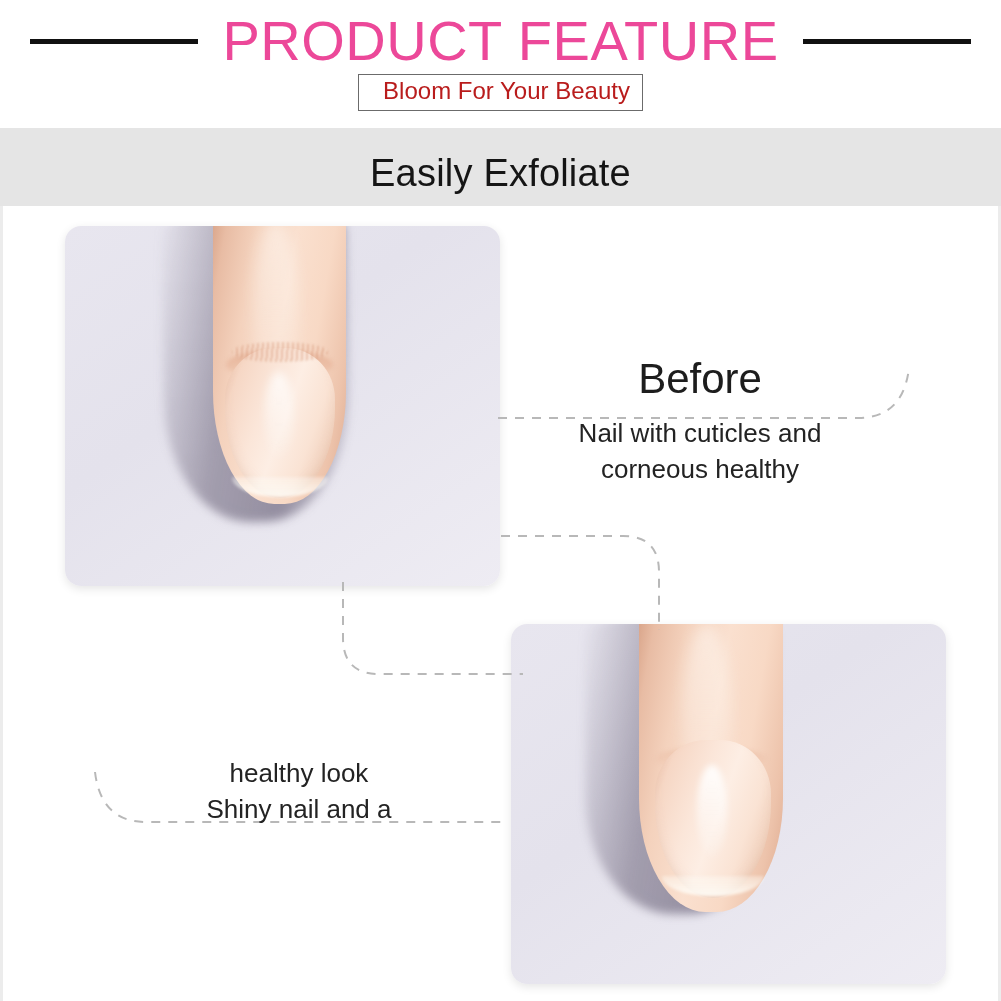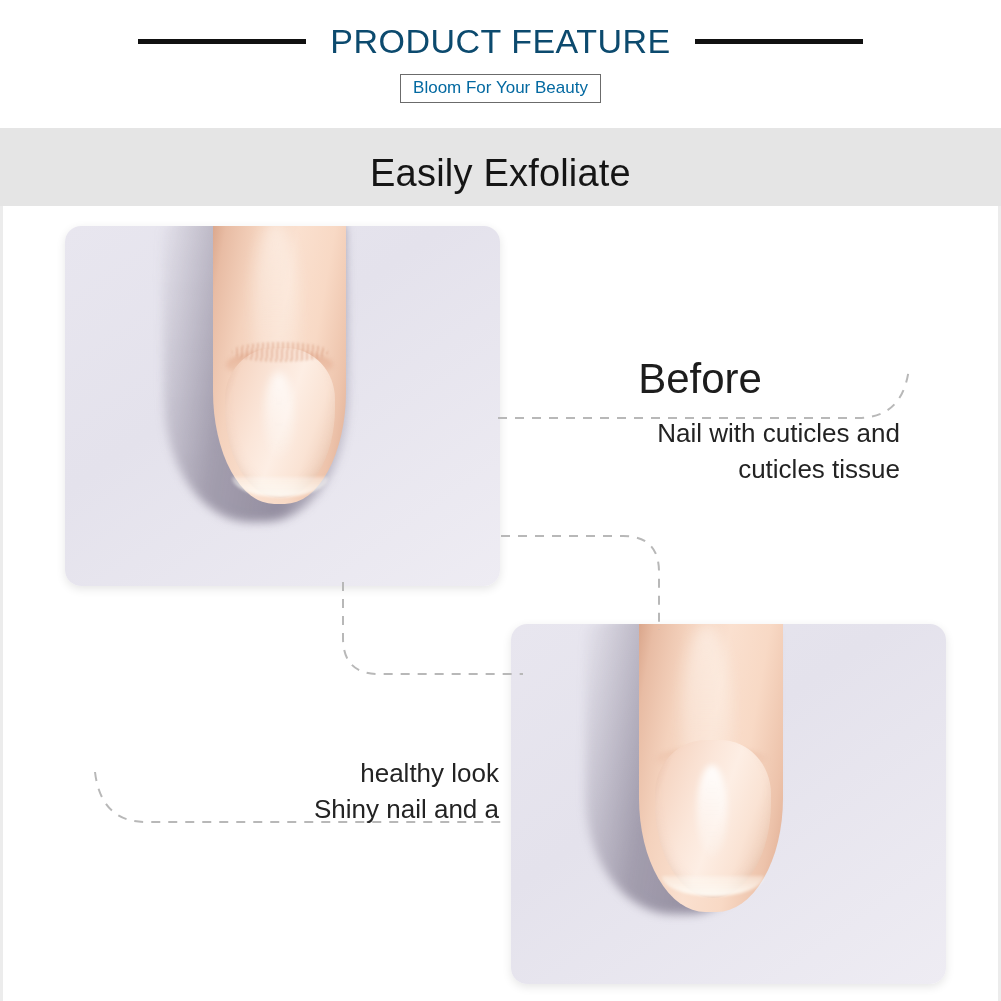--- a/index.html
+++ b/index.html
@@ -34,40 +34,40 @@
     justify-content: center;
   }
   .rule {
     width: 168px;
     height: 5px;
     background: #111111;
   }
   .rule-left { margin-right: 24px; }
   .rule-right { margin-left: 24px; }
   .main-title {
-    font-size: 34px;
+    font-size: 56px;
     letter-spacing: 0.5px;
-    color: #0c4a6e;
+    color: #ec4899;
     font-weight: 400;
     white-space: nowrap;
     line-height: 1;
     font-family: "Liberation Sans", sans-serif;
   }
   .subtitle-wrap {
     position: absolute;
     left: 0; top: 74px;
     width: 1001px;
     display: flex;
     justify-content: center;
   }
   .subtitle-box {
     border: 1.5px solid #6b6b6b;
-    padding: 3px 12px 5px 12px;
-    font-size: 17px;
-    color: #0369a1;
+    padding: 3px 12px 5px 24px;
+    font-size: 24px;
+    color: #b91c1c;
     line-height: 1.12;
     white-space: nowrap;
     background: #ffffff;
   }
 
   
   .section-band {
     position: absolute;
     left: 0; top: 128px;
     width: 1001px;
@@ -278,21 +278,20 @@
     line-height: 1.0;
     margin: 0 0 14px 0;
     font-weight: 400;
   }
   .callout-desc {
     font-size: 26px;
     color: #232323;
     line-height: 1.22;
     margin: 0;
     padding-top: 4px;
-    text-align: right;
   }
 </style>
 </head>
 <body>
 
 <div id="page">
 
   <div class="header">
     <div class="title-row">
       <div class="rule rule-left"></div>
@@ -343,21 +342,21 @@
 
       <path class="dash" d="M 498 330 L 620 330 Q 656 330 656 366 L 656 424"></path>
       <path class="dash" d="M 340 376 L 340 432 Q 340 468 376 468 L 520 468"></path>
 
       <path class="dash" d="M 92 566 Q 98 616 143 616 L 505 616"></path>
     </svg>
 
     <div class="callout callout-before">
       <p class="callout-title">Before</p>
       <p class="callout-desc">Nail with cuticles and</p>
-      <p class="callout-desc">cuticles tissue</p>
+      <p class="callout-desc">corneous healthy</p>
     </div>
 
     <div class="callout callout-after">
       <p class="callout-desc">healthy look</p>
       <p class="callout-desc">Shiny nail and a</p>
     </div>
 
   </div>
 </div>
 

